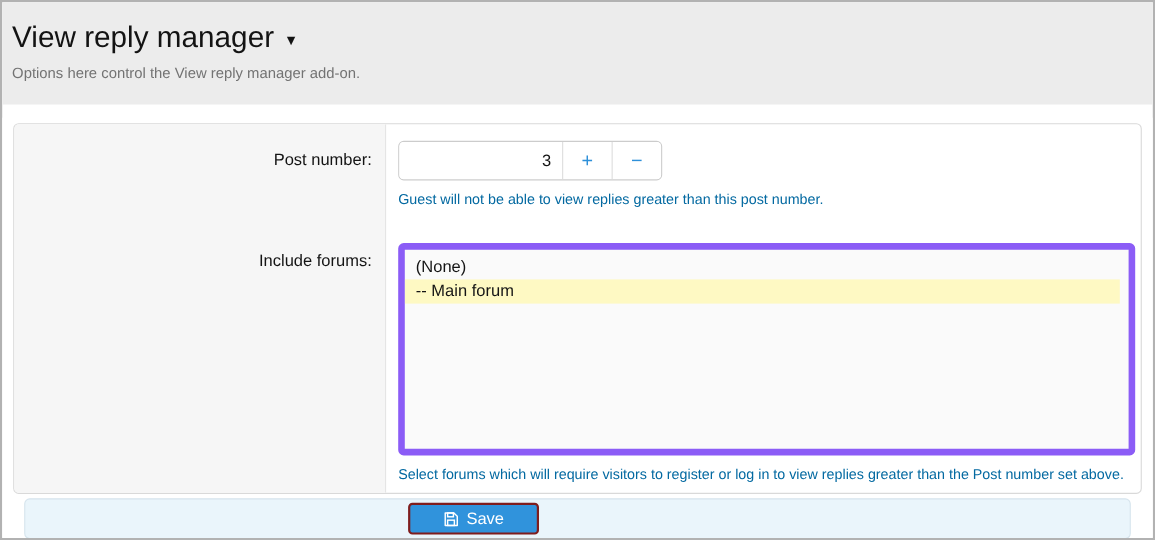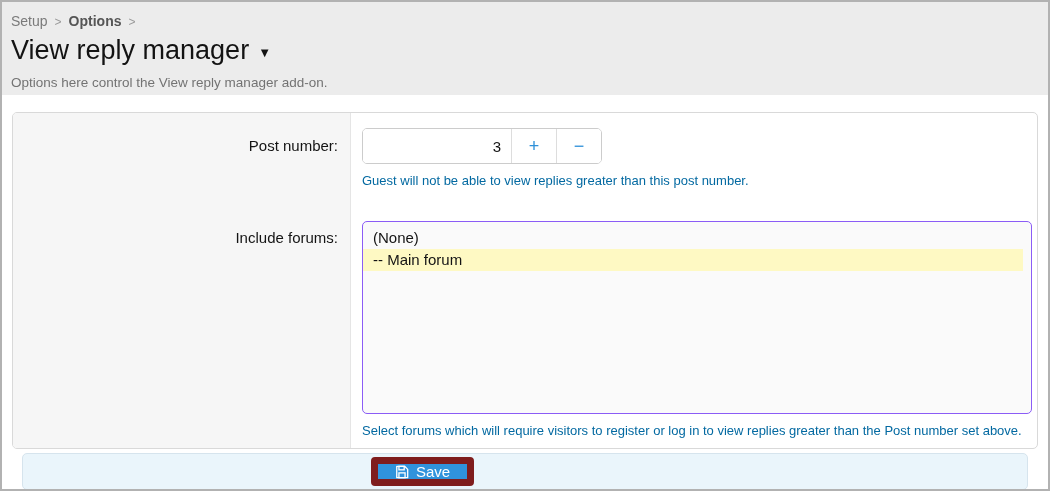--- a/index.html
+++ b/index.html
@@ -97,21 +97,21 @@
     display: flex; align-items: center; justify-content: center;
     cursor: pointer;
     font-family: "Liberation Sans", sans-serif;
   }
   .field-hint { margin-top: 9px; font-size: 13px; color: #0369a1; }
 
   
   .forum-select {
     width: 670px;
     height: 193px;
-    border: 1px solid #8b5cf6;
+    border: 6px solid #8b5cf6;
     border-radius: 5px;
     background: #fafafa;
     padding-top: 5px;
     font-size: 15px;
     overflow: hidden;
   }
   .forum-option {
     padding: 1px 0 1px 10px;
     line-height: 20px;
     color: #141414;
@@ -129,45 +129,42 @@
     border-radius: 5px;
     display: flex;
     align-items: center;
   }
   .save-button {
     margin-left: 348px;
     height: 29px;
     display: inline-flex;
     align-items: center;
     gap: 7px;
-    padding: 0 17px;
+    padding: 0 30px;
     background: #3093dc;
-    border: 7px solid #7f1d1d;
+    border: 2px solid #7f1d1d;
     border-radius: 4px;
     color: #ffffff;
     font-size: 15px;
     cursor: pointer;
     font-family: "Liberation Sans", sans-serif;
   }
   .save-icon-svg { display: block; }
 
   .bottom-strip {
     margin-top: 3px;
     height: 8px;
     background: #e5e5e5;
     border-top: 1px solid #cfcfcf;
   }
 </style>
 </head>
 <body>
 
 <header class="page-header">
-  <nav class="breadcrumb">
-    <span class="crumb">Setup</span><span class="crumb-sep">&gt;</span><span class="crumb current">Options</span><span class="crumb-sep">&gt;</span>
-  </nav>
   <h1 class="page-title">
     <span>View reply manager</span>
     <span class="title-caret">▼</span>
   </h1>
   <div class="page-desc">Options here control the View reply manager add-on.</div>
 </header>
 
 <main class="main-area">
   <div class="form-panel">
     <div class="label-col-bg"></div>

